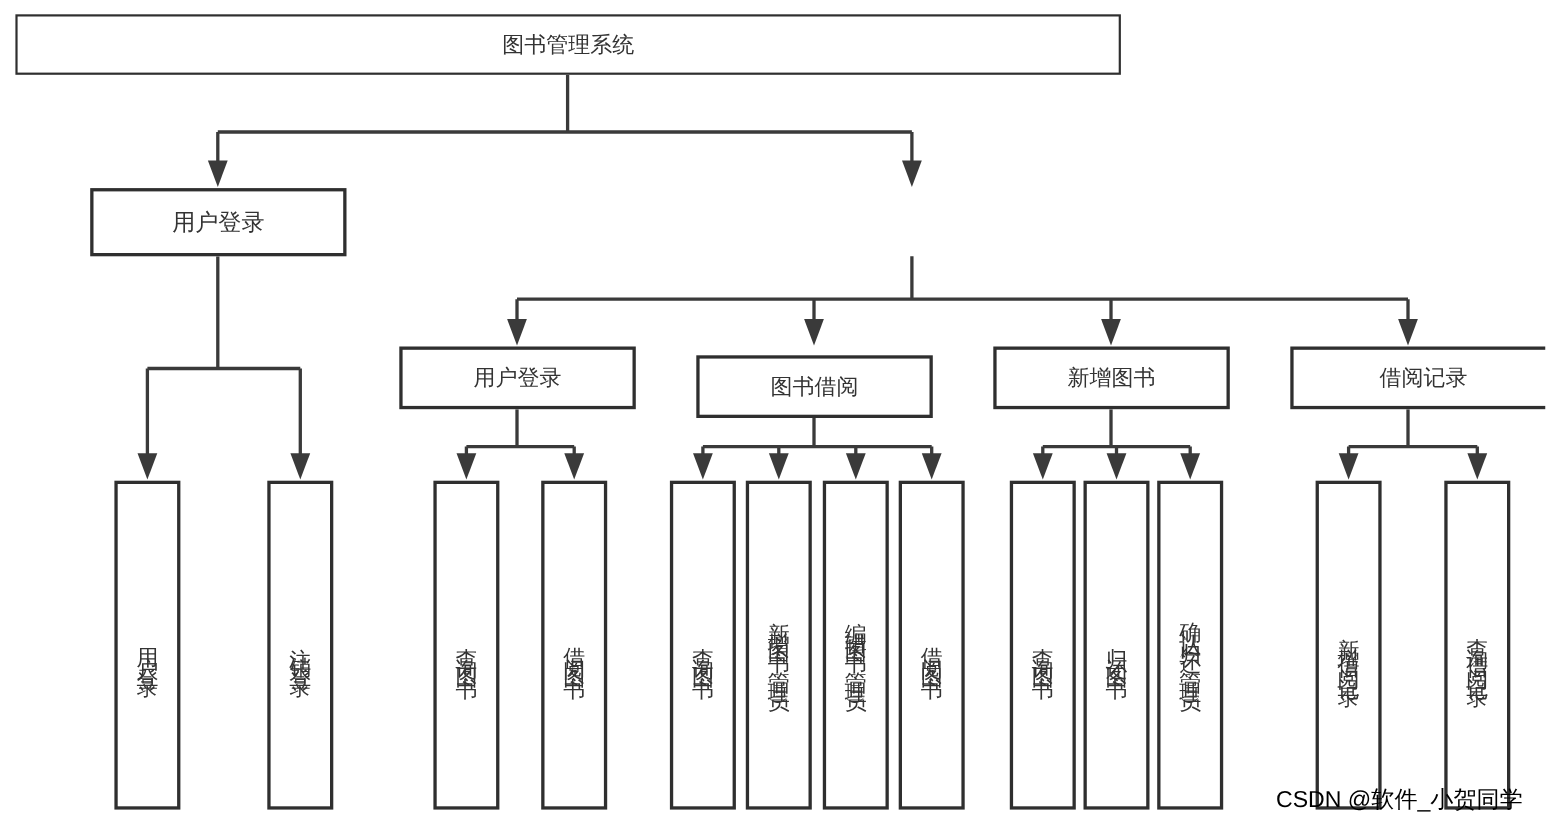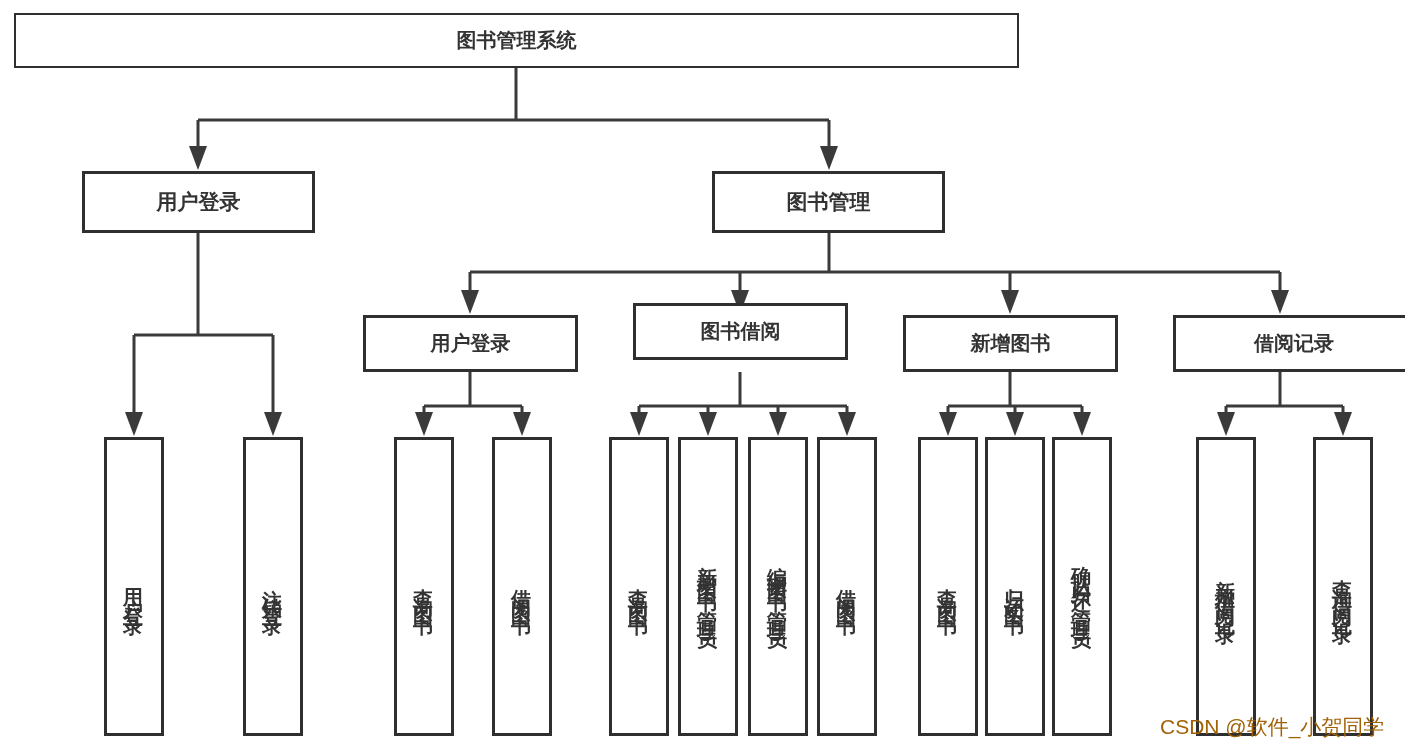--- a/index.html
+++ b/index.html
@@ -20,41 +20,40 @@
   .node {
     position: absolute;
     background: #ffffff;
     border: 3px solid #2f2f2f;
     box-sizing: border-box;
     display: flex;
     align-items: center;
     justify-content: center;
     color: #333333;
     text-align: center;
-    font-weight: bold;
   }
   .node.root {
     border-width: 2px;
     font-size: 20px;
   }
   .node.lvl2 { font-size: 21px; }
   .node.lvl3 { font-size: 20px; }
   .node.leaf {
     writing-mode: vertical-rl;
     font-size: 20px;
     letter-spacing: 9px;
     padding-top: 8px;
     justify-content: center;
   }
   .watermark {
     position: absolute;
     left: 1160px;
     top: 713px;
     width: 245px;
-    color: #a16207;
+    color: #000000;
     font-size: 21px;
     white-space: nowrap;
     text-align: left;
   }
 </style>
 </head>
 <body>
 
 <div class="canvas">
 
@@ -94,24 +93,23 @@
       <polygon points="1006,412 1024,412 1015,436"></polygon>
       <polygon points="1073,412 1091,412 1082,436"></polygon>
       <polygon points="1217,412 1235,412 1226,436"></polygon>
       <polygon points="1334,412 1352,412 1343,436"></polygon>
     </g>
   </svg>
 
   <div class="node root" style="left:14px; top:13px; width:1005px; height:55px;">图书管理系统</div>
 
   <div class="node lvl2" style="left:82px; top:171px; width:233px; height:62px;">用户登录</div>
-  <div class="node lvl2" style="left:712px; top:171px; width:233px; height:62px;">图书管理</div>
 
   <div class="node lvl3" style="left:363px; top:315px; width:215px; height:57px;">用户登录</div>
-  <div class="node lvl3" style="left:633px; top:303px; width:215px; height:57px;">图书借阅</div>
+  <div class="node lvl3" style="left:633px; top:323px; width:215px; height:57px;">图书借阅</div>
   <div class="node lvl3" style="left:903px; top:315px; width:215px; height:57px;">新增图书</div>
   <div class="node lvl3" style="left:1173px; top:315px; width:242px; height:57px;">借阅记录</div>
 
   <div class="node leaf" style="left:104px; top:437px; width:60px; height:299px;">用户登录</div>
   <div class="node leaf" style="left:243px; top:437px; width:60px; height:299px;">注销登录</div>
 
   <div class="node leaf" style="left:394px; top:437px; width:60px; height:299px;">查询图书</div>
   <div class="node leaf" style="left:492px; top:437px; width:60px; height:299px;">借阅图书</div>
 
   <div class="node leaf" style="left:609px; top:437px; width:60px; height:299px;">查询图书</div>

